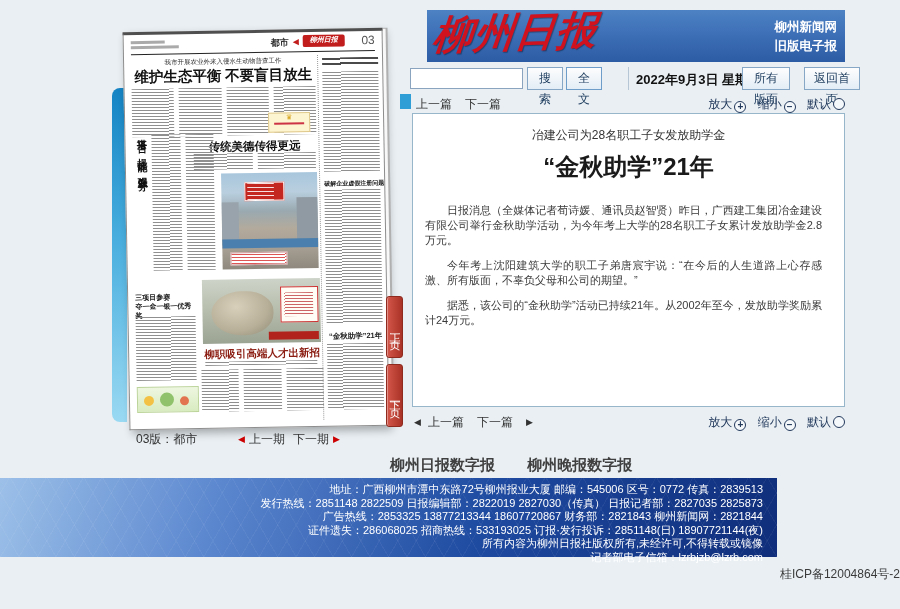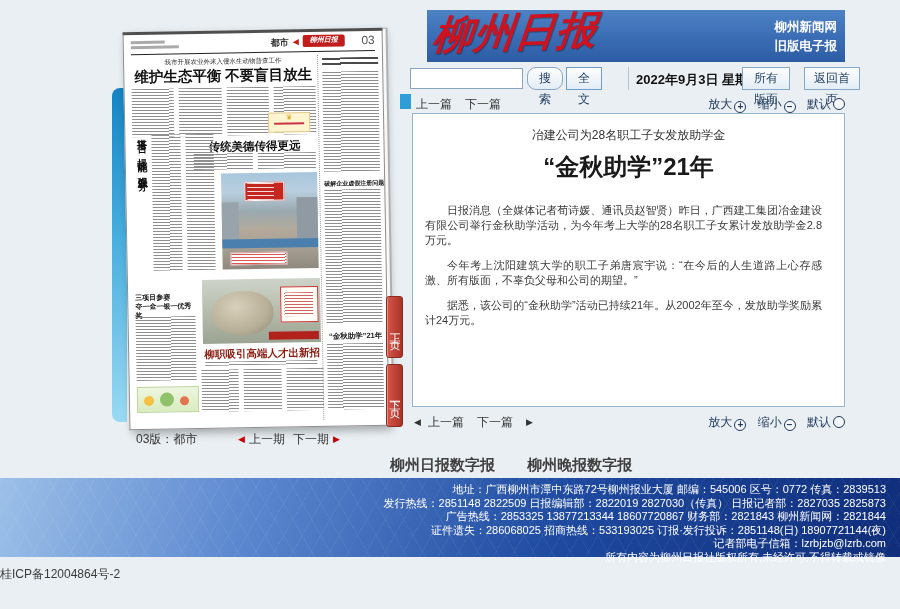--- a/index.html
+++ b/index.html
@@ -16,21 +16,21 @@
   .masthead-info { position:absolute; left:165px; top:6px; color:#fff; font-size:10.5px; line-height:14px; white-space:nowrap; }
   .head-links { position:absolute; right:8px; top:8px; text-align:right; }
   .head-links div { color:#fff; font-weight:bold; font-size:12.5px; line-height:19px; cursor:pointer; }
 
   
   .search-input { position:absolute; left:410px; top:68px; width:113px; height:21px;
     border:1px solid #8aa4bf; background:#fff; font-size:12px; padding:0 4px; }
   .tbtn { position:absolute; top:67px; height:23px; font-size:12px; color:#1b3a5c;
     background:linear-gradient(180deg,#fdfdfd,#e3edf6); border:1px solid #86a7c5; cursor:pointer;
     text-align:center; line-height:21px; padding:0 6px; }
-  .btn-search { left:527px; width:36px;border-radius:9px; }
+  .btn-search { left:527px; width:36px; }
   .btn-fulltext { left:566px; width:36px; border-color:#6f9dc9; }
   .tb-divider { position:absolute; left:628px; top:67px; height:23px; border-left:1px solid #b7c6d4; }
   .tb-date { position:absolute; left:636px; top:71px; font-size:13px; font-weight:bold; color:#111; }
   .btn-allpages { left:742px; width:48px; }
   .btn-home { left:804px; width:56px; }
 
   
   .corner-sq { position:absolute; left:400px; top:94px; width:11px; height:15px; background:#2f9ed6; }
   .nav-row { position:absolute; font-size:12px; color:#333;font-family:Liberation Serif, serif; }
   .nav-row span.lnk { cursor:pointer; margin-right:10px; }
@@ -131,27 +131,27 @@
   
   .tb-label { position:absolute; left:136px; top:431px; font-size:12px; color:#333; }
   .issue-nav { position:absolute; left:238px; top:431px; font-size:12px; color:#333;font-family:Liberation Serif, serif; }
   .issue-nav span.lnk { cursor:pointer; margin:0 4px; }
 
   
   .dig-links { position:absolute; left:390px; top:456px; font-size:15px; font-weight:bold; color:#404040; }
   .dig-links span { cursor:pointer; margin-right:28px; }
 
   
-  .footer { position:absolute; left:0; top:478px; width:900px; height:79px;
+  .footer { position:absolute; left:0; top:478px; width:777px; height:79px;
     background:linear-gradient(105deg,#9cc0e8 0%,#5b87cf 28%,#1e4aa0 62%,#0f2d7a 100%); color:#fff; }
   .footer::before { content:""; position:absolute; inset:0;
     background:repeating-linear-gradient(60deg,rgba(255,255,255,.05) 0 1px,transparent 1px 16px),
                repeating-linear-gradient(-60deg,rgba(255,255,255,.05) 0 1px,transparent 1px 16px); }
   .footer-lines { position:absolute; right:14px; top:5px; text-align:right; font-size:11px; line-height:13.5px; white-space:nowrap; }
-  .icp { position:absolute; left:0; top:566px; width:900px; text-align:left; font-size:12px; color:#3a3a3a; }
+  .icp { position:absolute; left:0; top:566px; width:900px; text-align:right; font-size:12px; color:#3a3a3a; }
 </style>
 </head>
 <body>
 
 <div id="app">
 
   <div class="thumb-spine"></div>
   <div class="thumb-page">
     <div class="tp-in">
       <div class="tp-meta">
@@ -293,19 +293,19 @@
     <span>柳州日报数字报</span>
     <span>柳州晚报数字报</span>
   </div>
 
   <div class="footer">
     <div class="footer-lines">
       <div>地址：广西柳州市潭中东路72号柳州报业大厦  邮编：545006  区号：0772  传真：2839513</div>
       <div>发行热线：2851148  2822509  日报编辑部：2822019  2827030（传真） 日报记者部：2827035  2825873</div>
       <div>广告热线：2853325  13877213344  18607720867  财务部：2821843  柳州新闻网：2821844</div>
       <div>证件遗失：286068025  招商热线：533193025  订报·发行投诉：2851148(日)  18907721144(夜)</div>
+      <div>所有内容为柳州日报社版权所有,未经许可,不得转载或镜像</div>
       <div>记者部电子信箱：lzrbjzb@lzrb.com</div>
-      <div>所有内容为柳州日报社版权所有,未经许可,不得转载或镜像</div>
     </div>
   </div>
   <div class="icp">桂ICP备12004864号-2</div>
 
 </div>
 
 </body></html>

